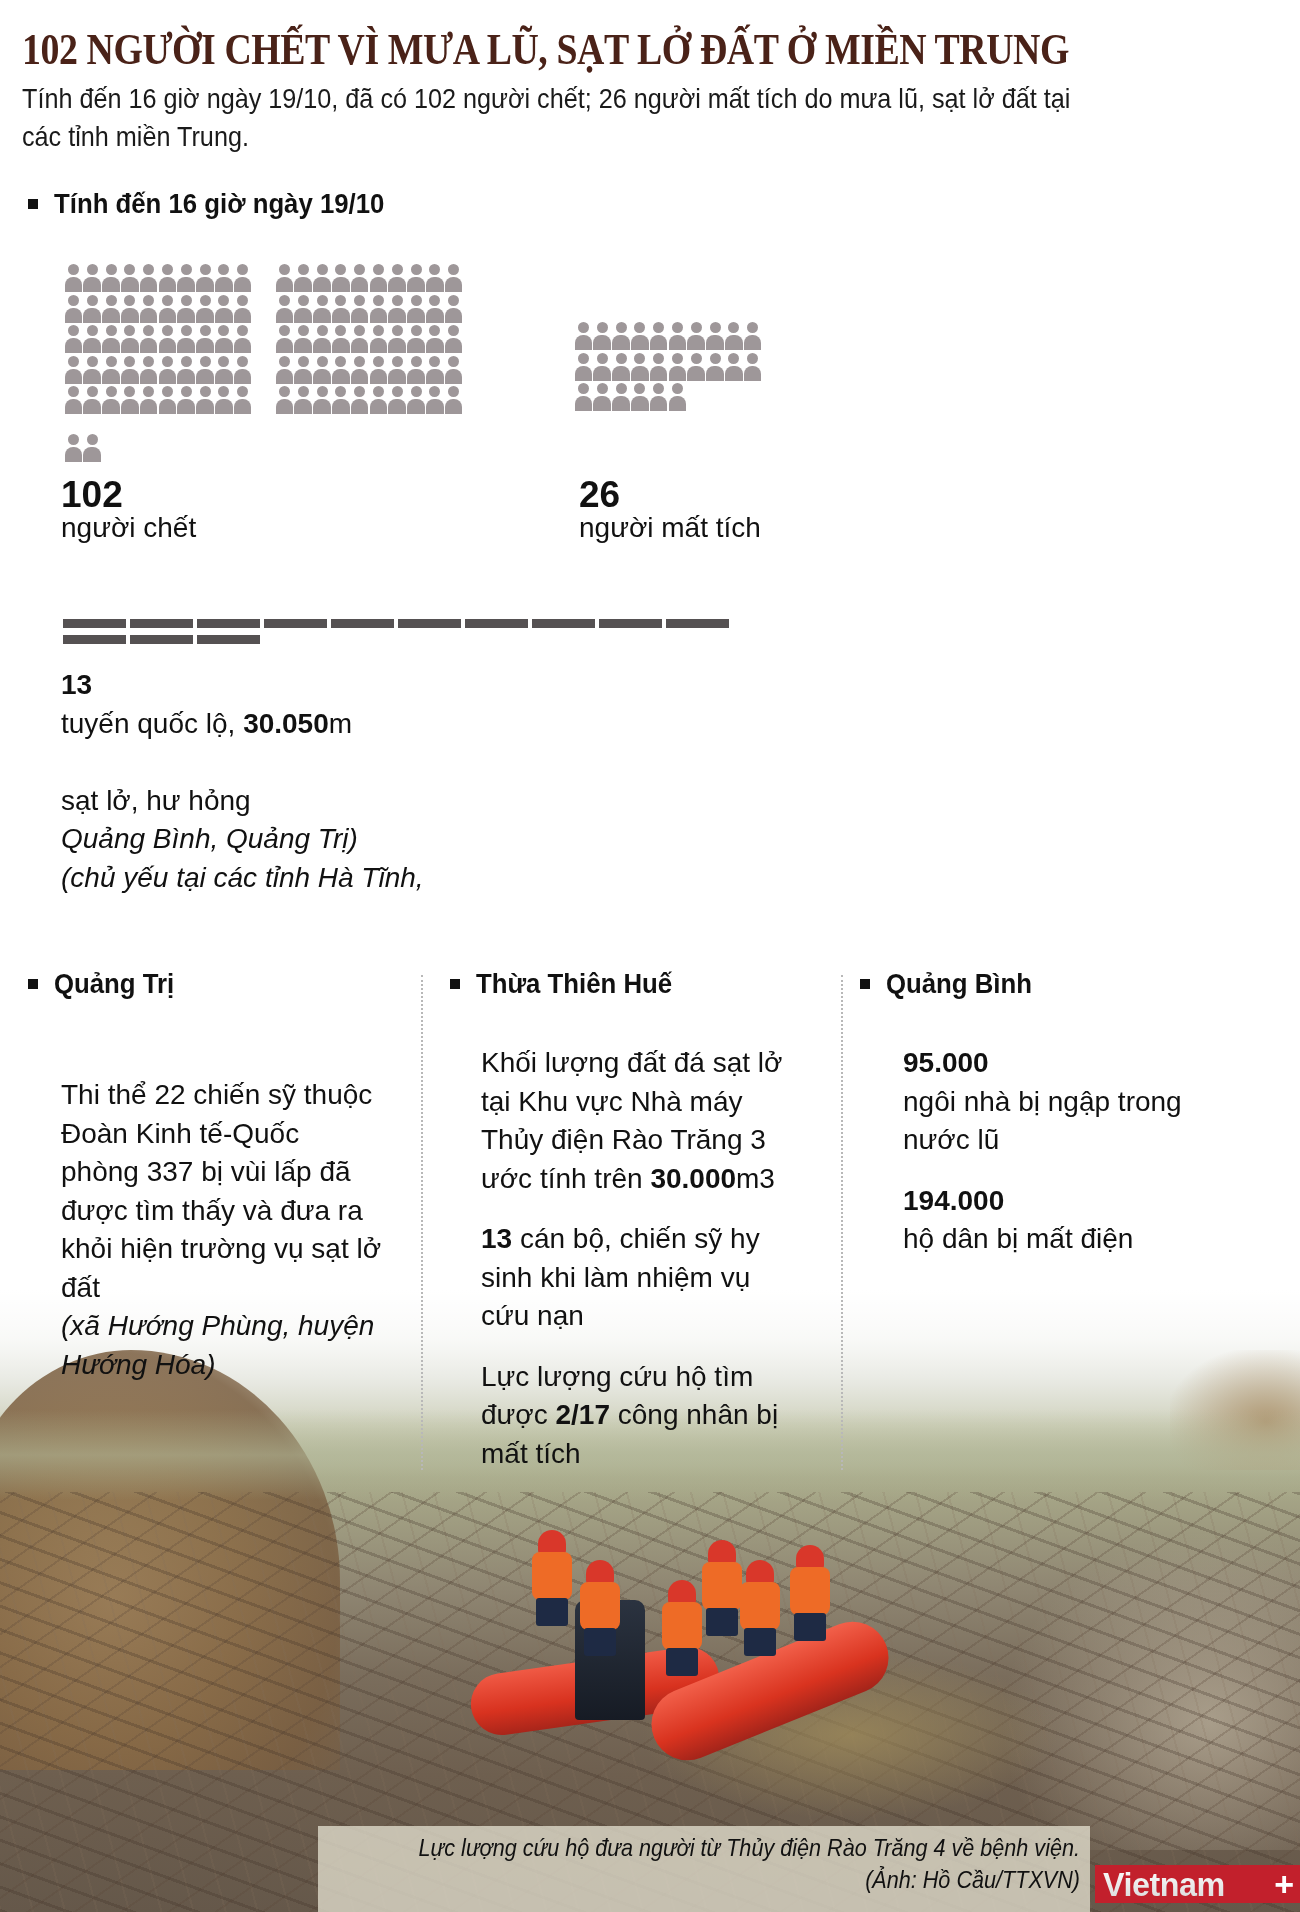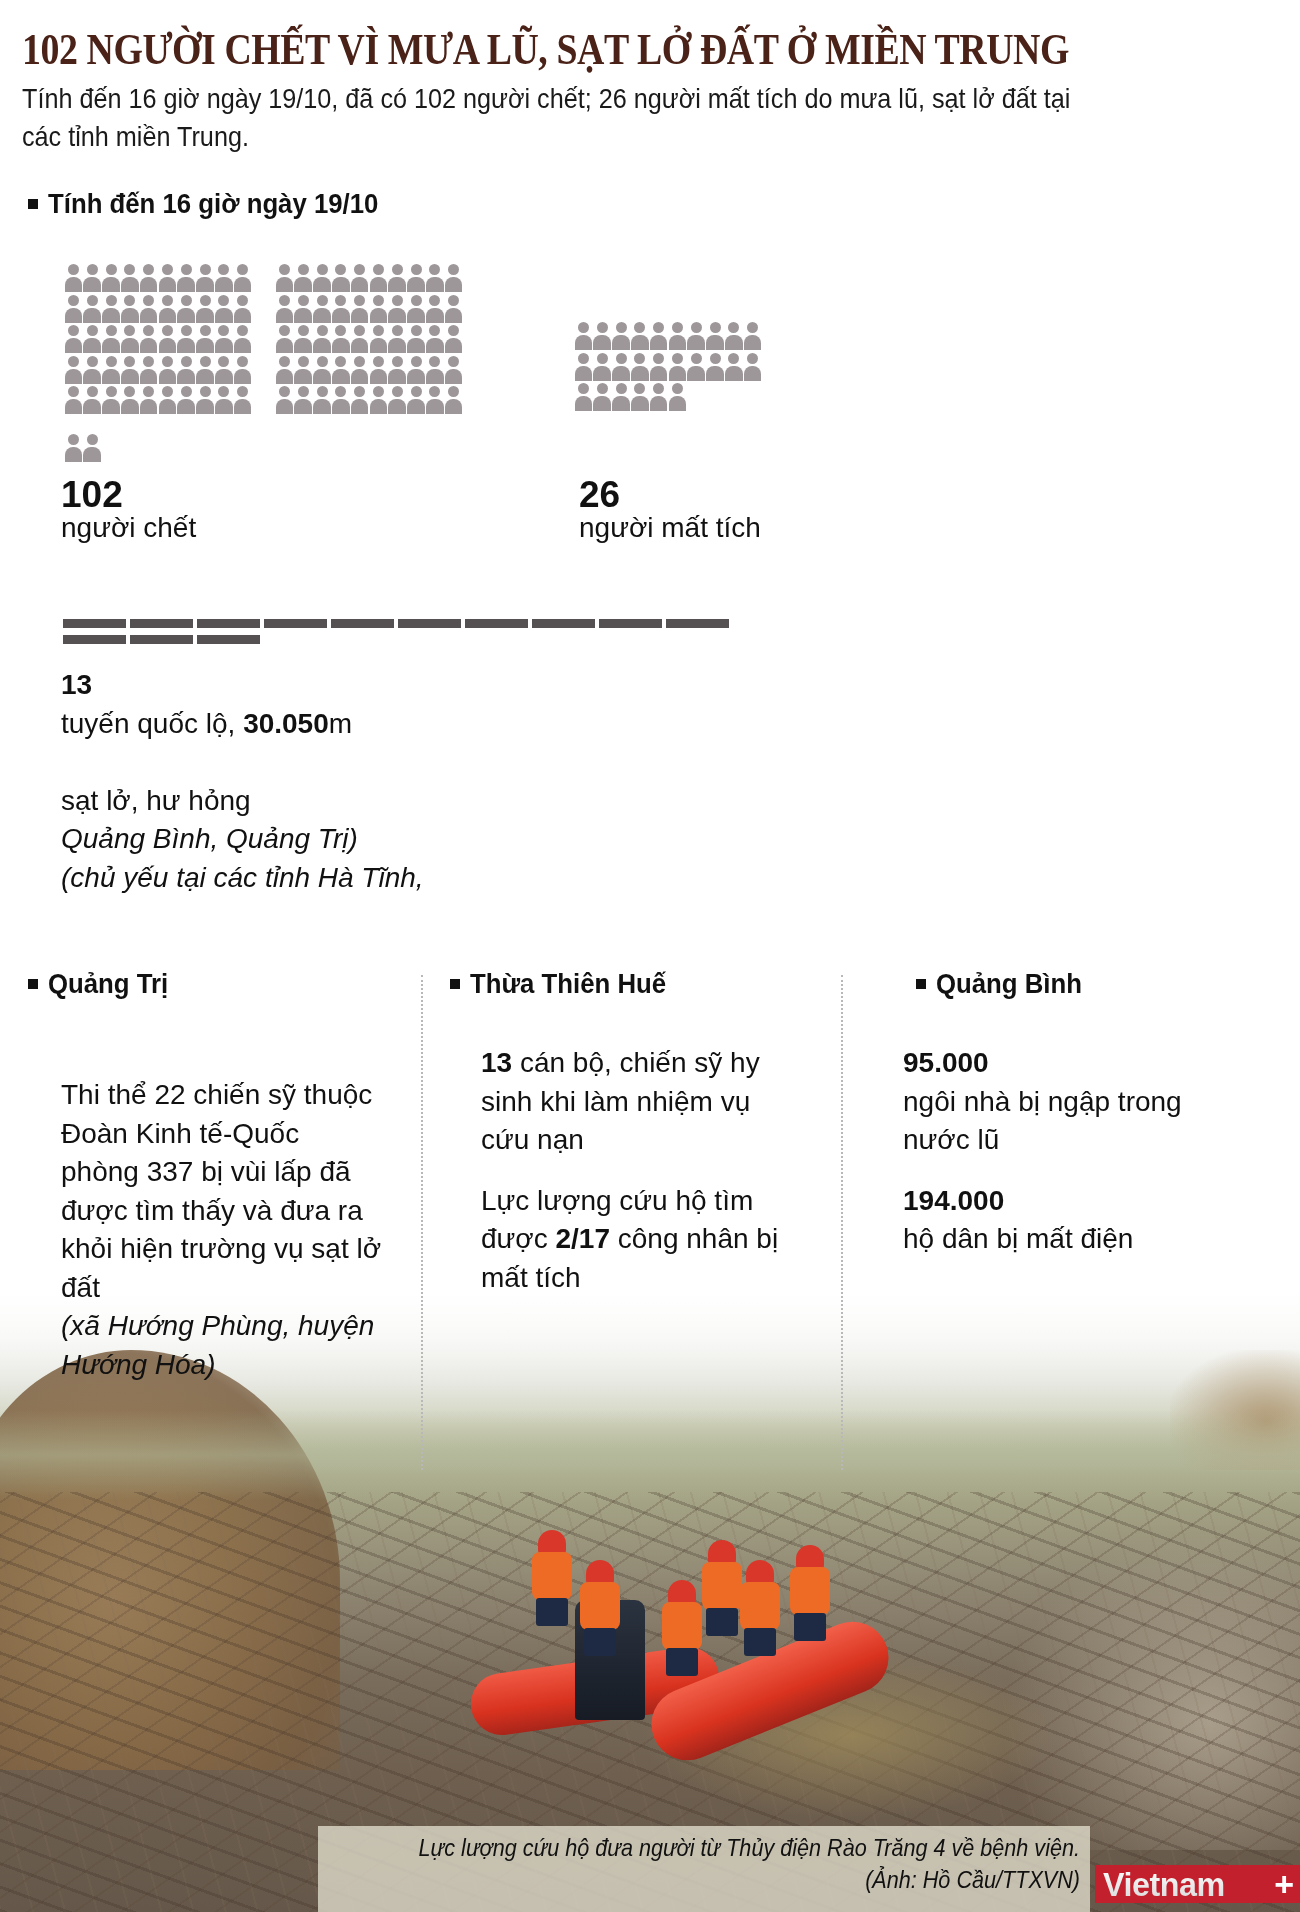--- a/index.html
+++ b/index.html
@@ -72,21 +72,21 @@
     font-weight: bold; font-size: 44px; letter-spacing: -0.5px;
     color: #4a2218; white-space: nowrap;
     transform: scaleX(0.86); transform-origin: left top;
   }
   .lead {
     position: absolute; left: 22px; top: 80px; width: 1200px;
     font-size: 28px; line-height: 38px; color: #1a1a1a;
     transform: scaleX(0.9); transform-origin: left top;
   }
   .section-head {
-    position: absolute; display: flex; align-items: center; gap: 10px;
+    position: absolute; display: flex; align-items: center; gap: 16px;
     font-weight: bold; font-size: 28px; color: #111; white-space: nowrap;
   }
   .section-head .sq { width: 10px; height: 10px; background: #111; flex: 0 0 10px; }
   .section-head span.txt { transform: scaleX(0.92); transform-origin: left center; display: inline-block; }
 
   
   .pgrid { position: absolute; display: grid; grid-template-columns: repeat(10, 18.8px); column-gap: 0; row-gap: 0; }
   .person { width: 18.8px; height: 30.5px; position: relative; }
   .person .head { position: absolute; left: 4px; top: 2px; width: 11px; height: 11px; border-radius: 50%; background: #9e9799; }
   .person .body { position: absolute; left: 0.6px; top: 15px; width: 17.6px; height: 15px; border-radius: 8px 8px 0 0; background: #9e9799; }
@@ -756,32 +756,38 @@
     <i>Hướng Hóa)</i>
   </div>
 </div>
 
 <div class="section-head" style="left:450px; top:968px;">
   <span class="sq"></span>
   <span class="txt">Thừa Thiên Huế</span>
 </div>
 <div class="col" style="left:481px; top:1044px; width:355px;">
   <p>
+    <span>Khối lượng đất đá sạt lở</span><br>
+    <span>tại Khu vực Nhà máy</span><br>
+    <span>Thủy điện Rào Trăng 3</span><br>
+    <span>ước tính trên </span><b>30.000</b><span>m3</span>
+  </p>
+  <p>
     <b>13</b><span> cán bộ, chiến sỹ hy</span><br>
     <span>sinh khi làm nhiệm vụ</span><br>
     <span>cứu nạn</span>
   </p>
   <p>
     <span>Lực lượng cứu hộ tìm</span><br>
     <span>được </span><b>2/17</b><span> công nhân bị</span><br>
     <span>mất tích</span>
   </p>
 </div>
 
-<div class="section-head" style="left:916px; top:968px;justify-content:center;">
+<div class="section-head" style="left:860px; top:968px;justify-content:center;">
   <span class="sq"></span>
   <span class="txt">Quảng Bình</span>
 </div>
 <div class="col" style="left:903px; top:1044px; width:390px;">
   <p style="">
     <span class="num">95.000</span>
     <span>ngôi nhà bị ngập trong</span><br>
     <span>nước lũ</span>
   </p>
   <p>

